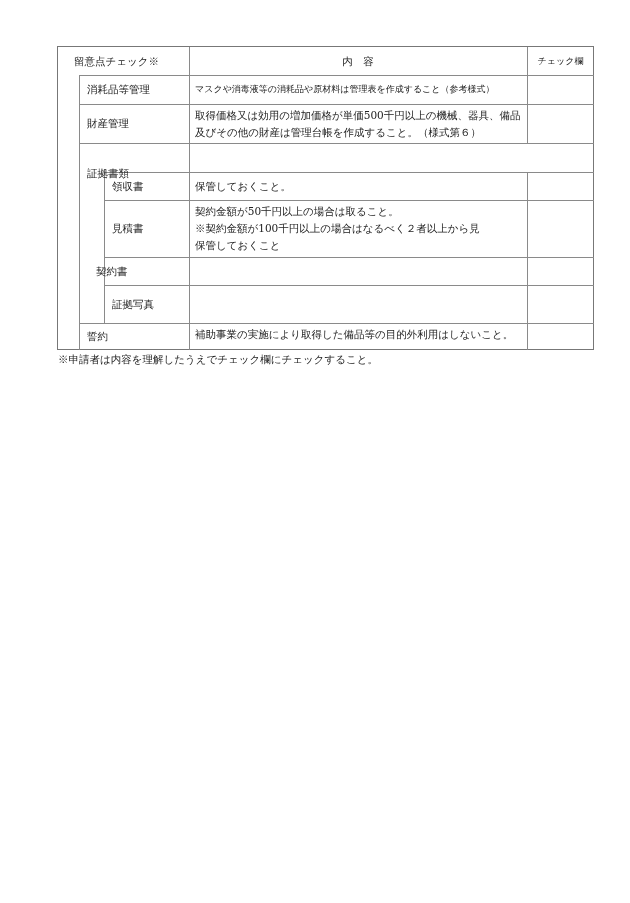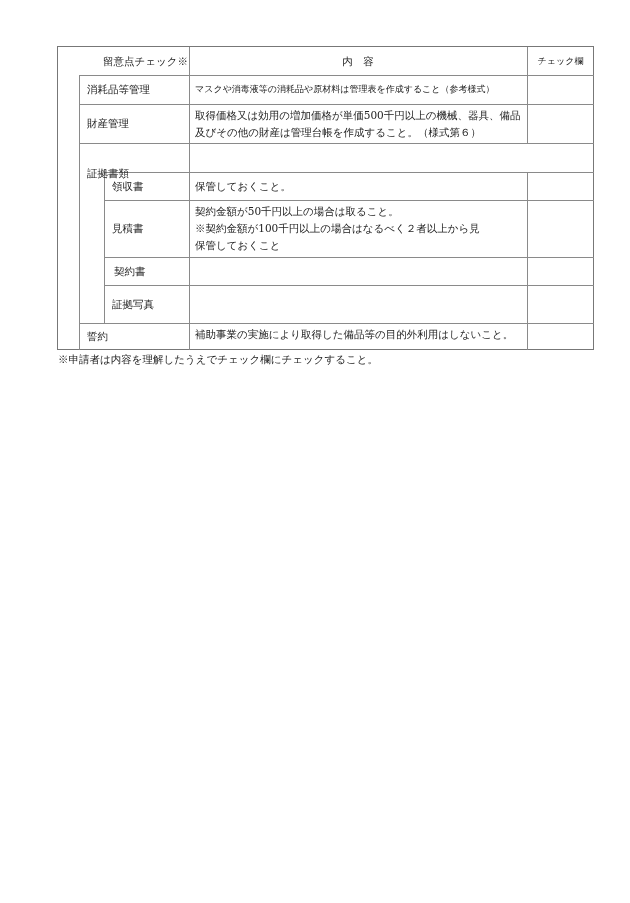--- a/index.html
+++ b/index.html
@@ -32,21 +32,21 @@
 
     <div class="line-h" style="left:21px; top:28px; width:515px;"></div>
     <div class="line-h" style="left:21px; top:57px; width:515px;"></div>
     <div class="line-h" style="left:21px; top:96px; width:515px;"></div>
     <div class="line-h" style="left:46px; top:125px; width:490px;"></div>
     <div class="line-h" style="left:46px; top:153px; width:490px;"></div>
     <div class="line-h" style="left:46px; top:210px; width:490px;"></div>
     <div class="line-h" style="left:46px; top:238px; width:490px;"></div>
     <div class="line-h" style="left:21px; top:276px; width:515px;"></div>
 
-    <div class="cell" style="left:16px; top:0; width:115px; height:28px;margin-left:29px;">留意点チェック※</div>
+    <div class="cell" style="left:16px; top:0; width:115px; height:28px;">留意点チェック※</div>
     <div class="cell center" style="left:131px; top:0; width:338px; height:28px;">内　容</div>
     <div class="cell center small" style="left:469px; top:0; width:67px; height:28px;">チェック欄</div>
 
     <div class="cell" style="left:29px; top:28px; width:102px; height:29px;">消耗品等管理</div>
     <div class="cell small" style="left:137px; top:28px; width:330px; height:29px;">マスクや消毒液等の消耗品や原材料は管理表を作成すること（参考様式）</div>
     <div class="cell" style="left:470px; top:29px; width:66px; height:28px;"></div>
 
     <div class="cell" style="left:29px; top:57px; width:102px; height:39px;">財産管理</div>
     <div class="cell multi" style="left:137px; top:57px; width:330px; height:39px;">
       <span>取得価格又は効用の増加価格が単価500千円以上の機械、器具、備品</span>
@@ -61,21 +61,21 @@
     <div class="cell" style="left:470px; top:126px; width:66px; height:27px;"></div>
 
     <div class="cell" style="left:54px; top:153px; width:77px; height:57px;">見積書</div>
     <div class="cell multi" style="left:137px; top:153px; width:330px; height:57px;">
       <span>契約金額が50千円以上の場合は取ること。</span>
       <span>※契約金額が100千円以上の場合はなるべく２者以上から見</span>
       <span>保管しておくこと</span>
     </div>
     <div class="cell" style="left:470px; top:154px; width:66px; height:56px;"></div>
 
-    <div class="cell" style="left:56px; top:210px; width:77px; height:28px;text-align:right;">契約書</div>
+    <div class="cell" style="left:38px; top:210px; width:77px; height:28px;text-align:right;">契約書</div>
     <div class="cell" style="left:470px; top:211px; width:66px; height:27px;"></div>
 
     <div class="cell" style="left:54px; top:238px; width:77px; height:38px;">証拠写真</div>
     <div class="cell" style="left:470px; top:239px; width:66px; height:37px;"></div>
 
     <div class="cell" style="left:29px; top:276px; width:102px; height:27px;">誓約</div>
     <div class="cell" style="left:137px; top:276px; width:330px; height:23px;">補助事業の実施により取得した備品等の目的外利用はしないこと。</div>
     <div class="cell" style="left:470px; top:277px; width:66px; height:26px;"></div>
   </div>
 

